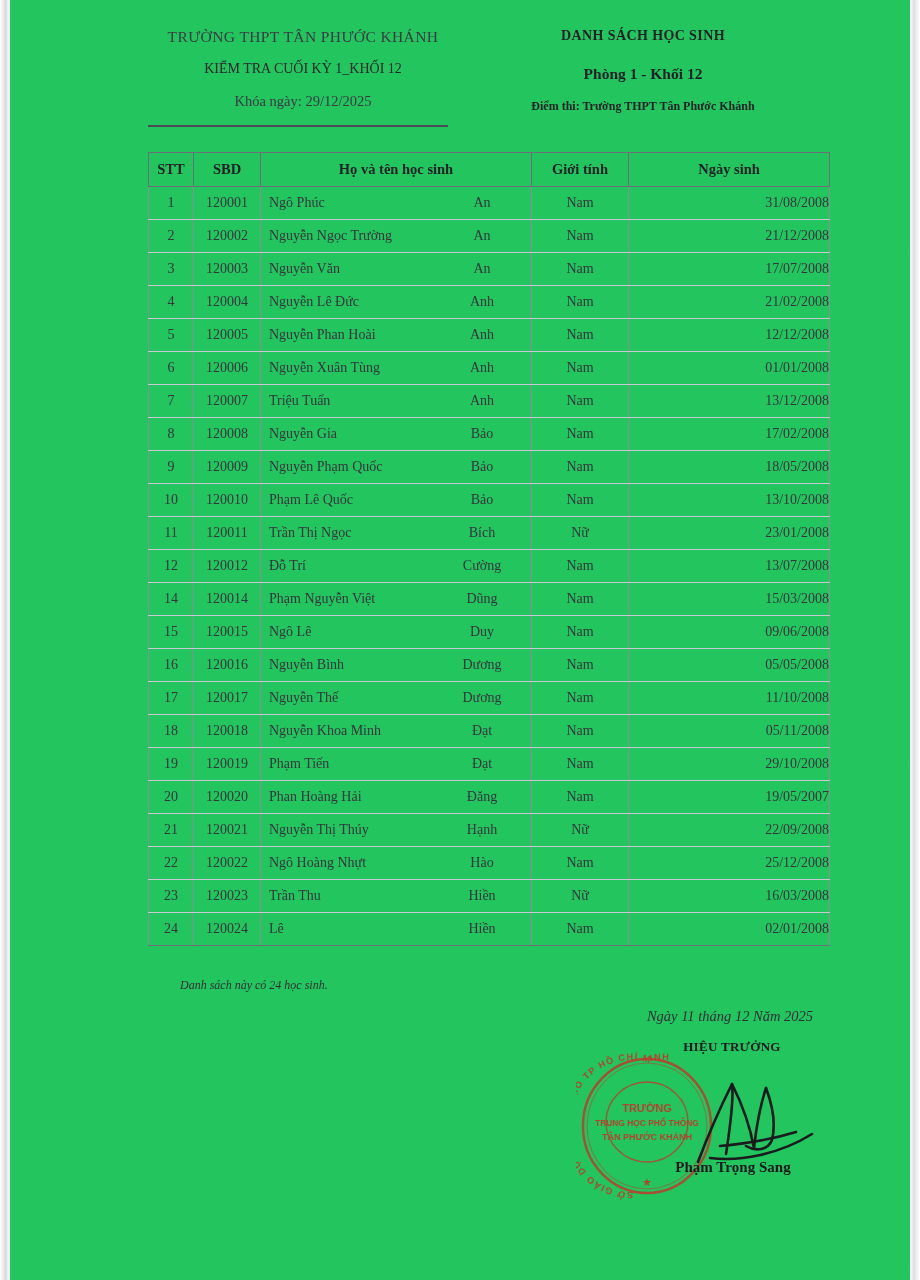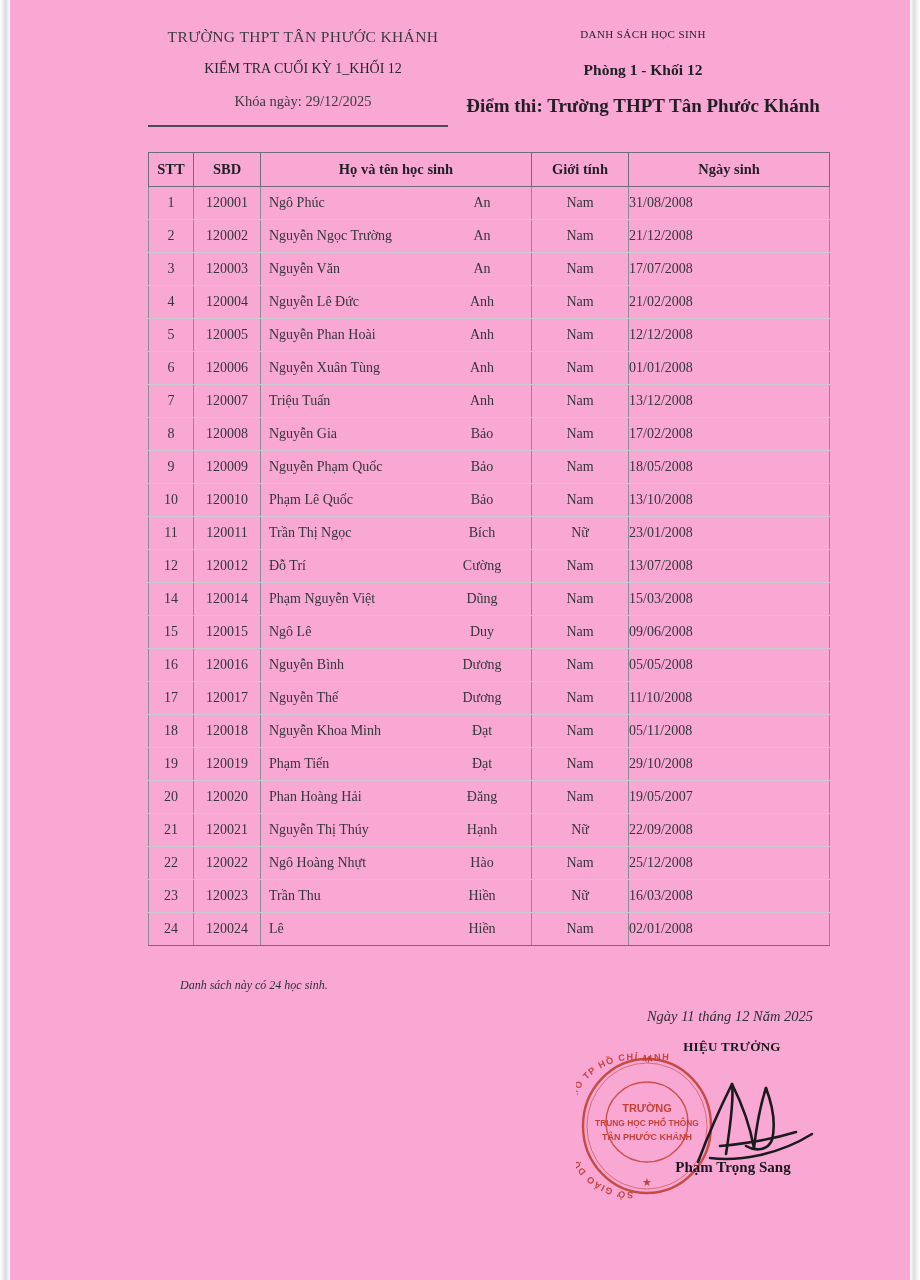--- a/index.html
+++ b/index.html
@@ -5,21 +5,21 @@
 <style>
   html, body {
     margin: 0;
     padding: 0;
     background: #ffffff;
   }
   .page {
     position: relative;
     width: 920px;
     height: 1280px;
-    background: #f9a8d4;
+    background: #22c55e;
     overflow: hidden;
     font-family: "Liberation Serif", "DejaVu Serif", serif;
     color: #2b2b30;
     box-sizing: border-box;
   }
   
   .edge {
     position: absolute;
     top: 0;
     width: 10px;
@@ -74,35 +74,35 @@
   }
   .hdr-rule {
     position: absolute;
     left: 148px;
     top: 125px;
     width: 300px;
     height: 2px;
     background: #4b4b55;
   }
   .list-title {
-    font-size: 11px;
-    font-weight: normal;
+    font-size: 14px;
+    font-weight: bold;
     letter-spacing: .4px;
     white-space: nowrap;
     color: #1f1f26;
   }
   .room-line {
     font-size: 15.5px;
     font-weight: bold;
     margin-top: 21px;
     white-space: nowrap;
     color: #1f1f26;
   }
   .site-line {
-    font-size: 19px;
+    font-size: 12px;
     font-weight: bold;
     margin-top: 16px;
     white-space: nowrap;
     color: #1f1f26;
   }
 
   
   .roster-wrap {
     position: absolute;
     left: 148px;
@@ -139,21 +139,21 @@
   table.roster tbody tr:last-child td {
     border-bottom-color: #6e6e78;
   }
   table.roster tbody tr:first-child td {
     border-top-color: #6e6e78;
   }
   .c-stt  { width: 44px;  text-align: center; }
   .c-sbd  { width: 66px;  text-align: center; }
   .c-name { width: 270px; }
   .c-sex  { width: 96px;  text-align: center; }
-  .c-dob  { width: 200px; text-align: left; }
+  .c-dob  { width: 200px; text-align: right; }
 
   .name-cell {
     display: flex;
     flex-direction: row;
     align-items: center;
     height: 100%;
     padding: 0 6px 0 8px;
     box-sizing: border-box;
   }
   .surname {

